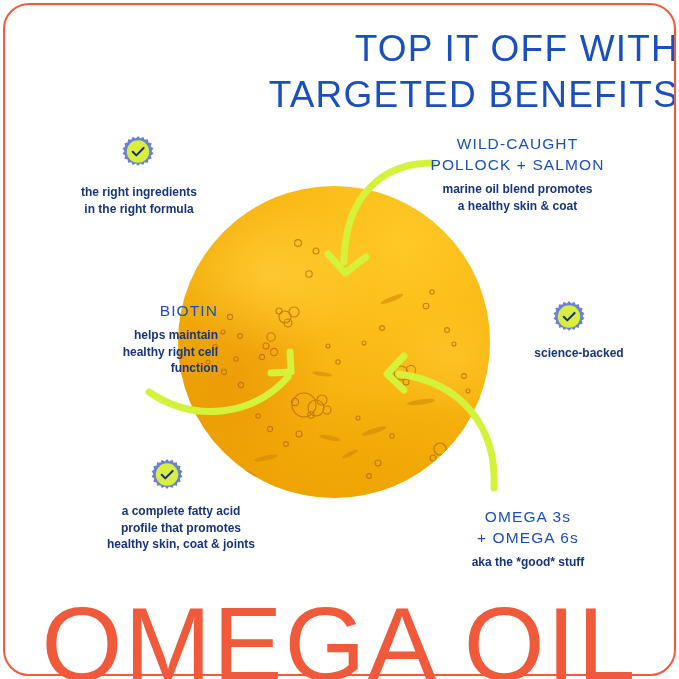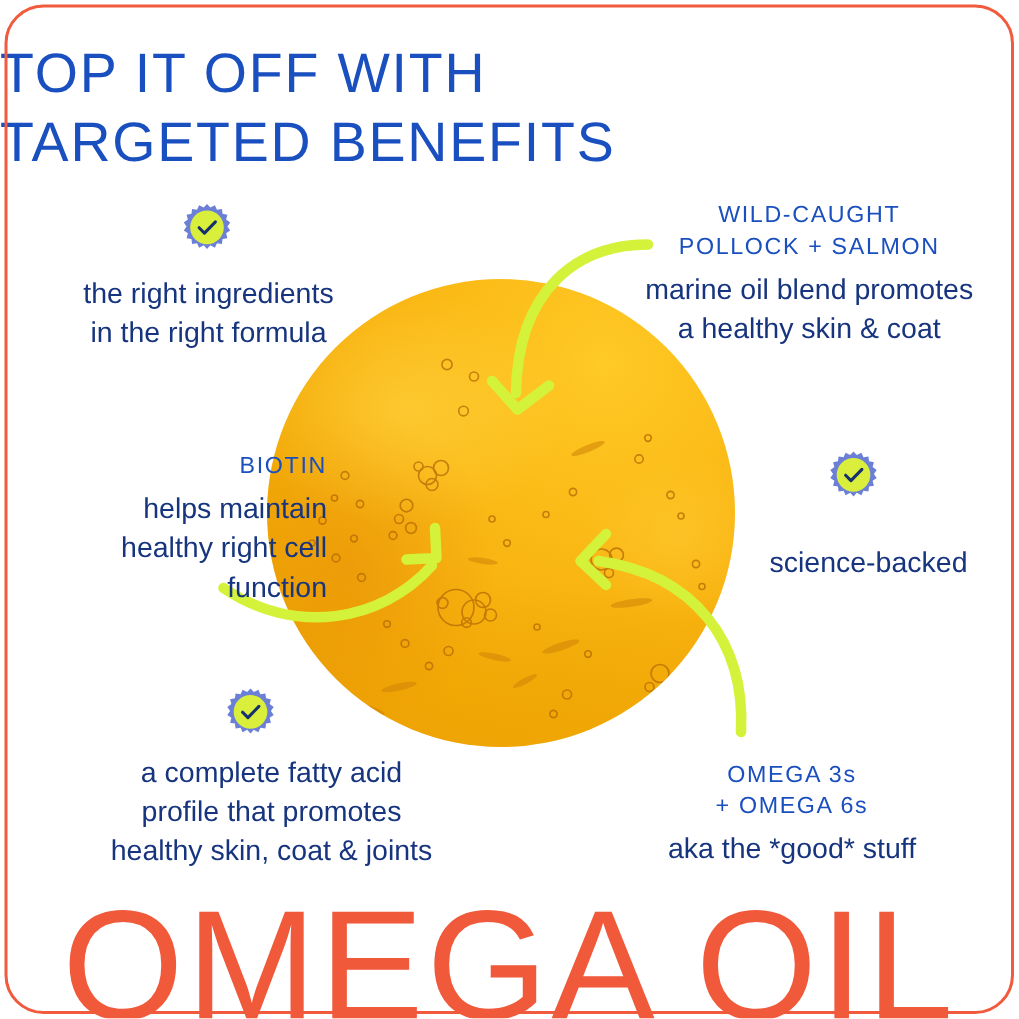--- a/index.html
+++ b/index.html
@@ -29,21 +29,21 @@
     border-radius: 26px;
     pointer-events: none;
     z-index: 5;
   }
 
   
   #headline {
     position: absolute;
     left: 0; top: 26px;
     width: 679px;
-    text-align: left;
+    text-align: right;
     color: #1a4fbf;
     font-size: 37px;
     line-height: 1.23;
     letter-spacing: 1.2px;
     font-weight: 400;
     z-index: 4;
   }
   #headline .l { display: block; white-space: nowrap; }
 
   
@@ -104,31 +104,31 @@
     color: #1a4fbf;
     font-size: 15.5px;
     line-height: 1.36;
     letter-spacing: 1.1px;
     white-space: nowrap;
     font-weight: 400;
   }
   .callout .bd {
     display: block;
     color: #17357e;
-    font-size: 19px;
+    font-size: 12px;
     line-height: 1.38;
-    font-weight: 400;
+    font-weight: 700;
     white-space: nowrap;
   }
   .callout .hd + .bd { margin-top: 6px; }
 
   #c-ingredients { left: 18px;  top: 184px; width: 242px; }
-  #c-wild        { left: 400px; top: 133px; width: 279px; }
+  #c-wild        { left: 378px; top: 133px; width: 279px; }
   #c-biotin      { left: 6px;   top: 300px; width: 212px; text-align: right; }
-  #c-science     { left: 479px; top: 345px; width: 200px; margin-top: 18px; }
+  #c-science     { left: 479px; top: 345px; width: 200px; }
   #c-fatty       { left: 41px;  top: 503px; width: 280px; }
   #c-omega       { left: 404px; top: 506px; width: 248px; }
 
   
   #wordmark {
     position: absolute;
     left: 0; top: 592px;
     width: 679px;
     text-align: center;
     color: #f1593b;

